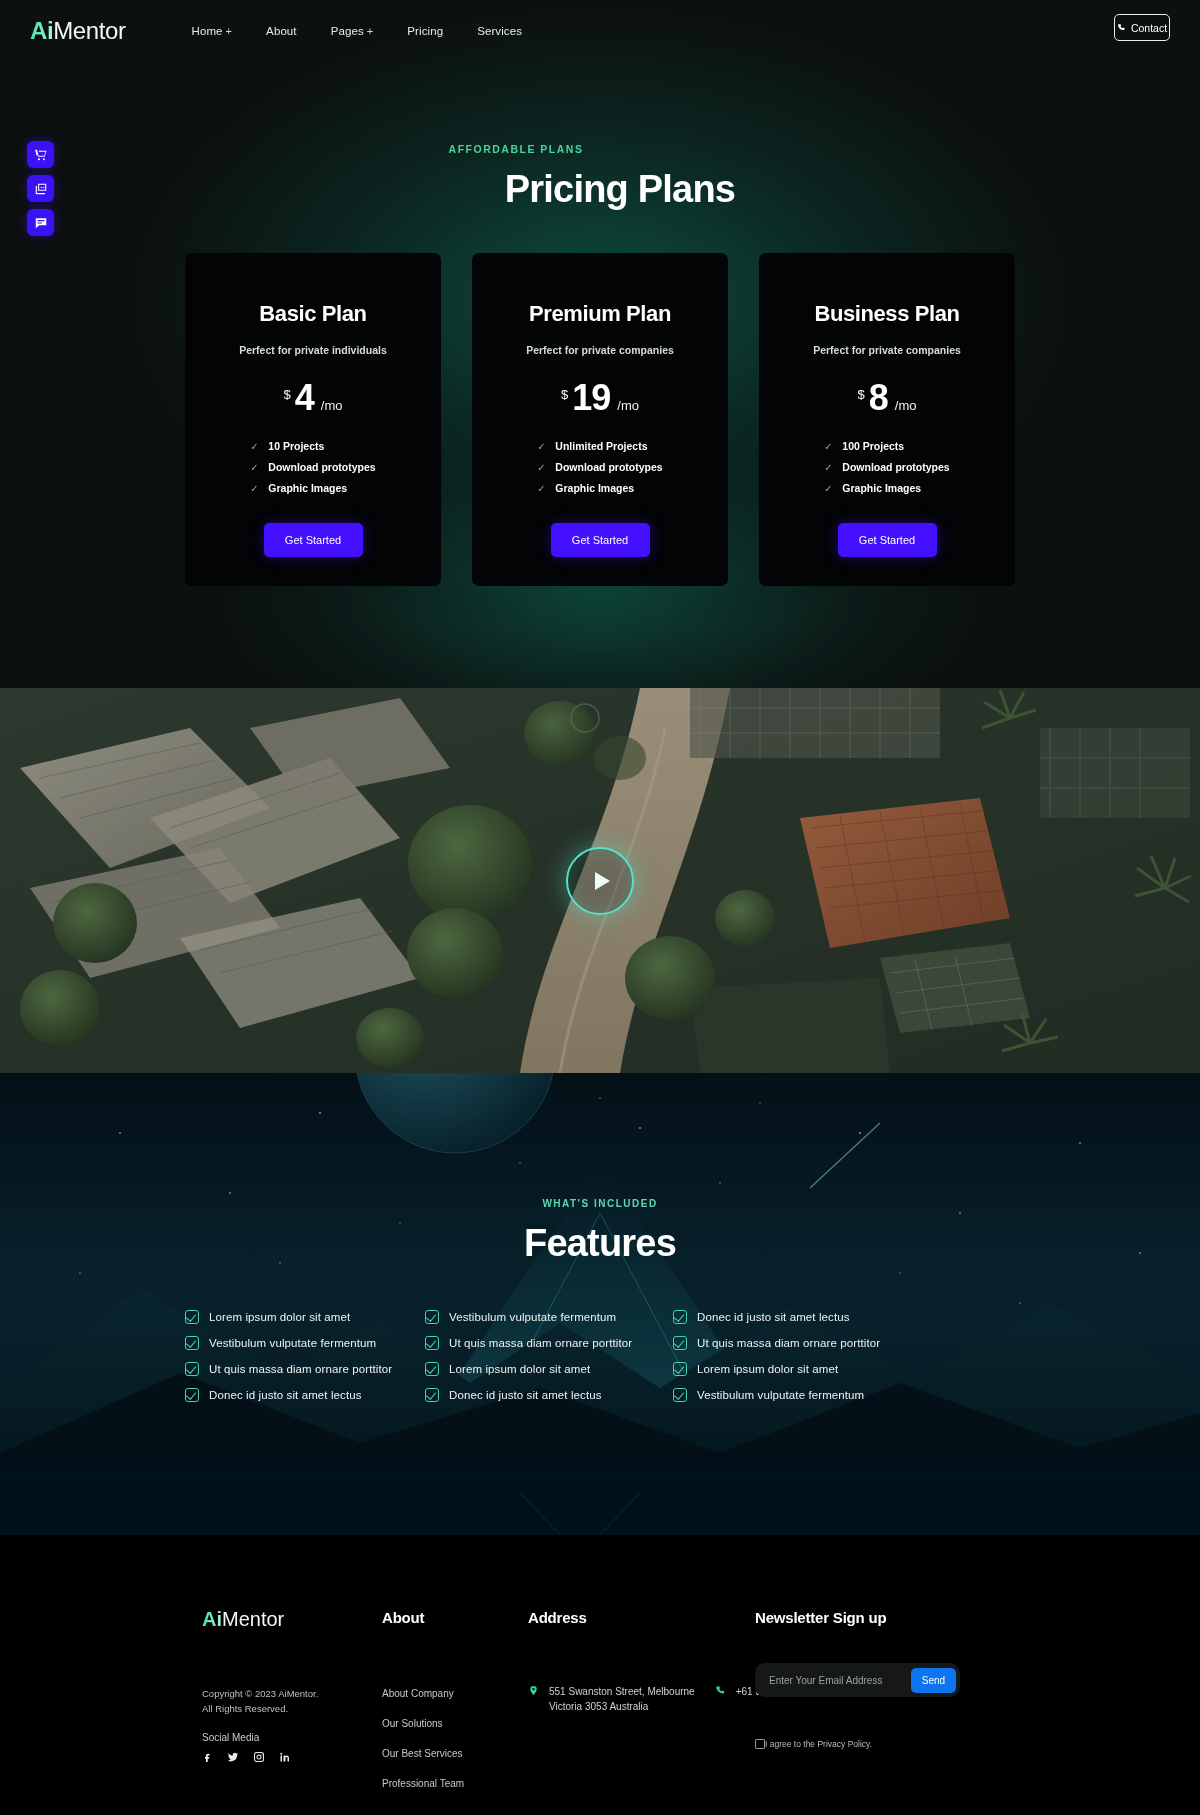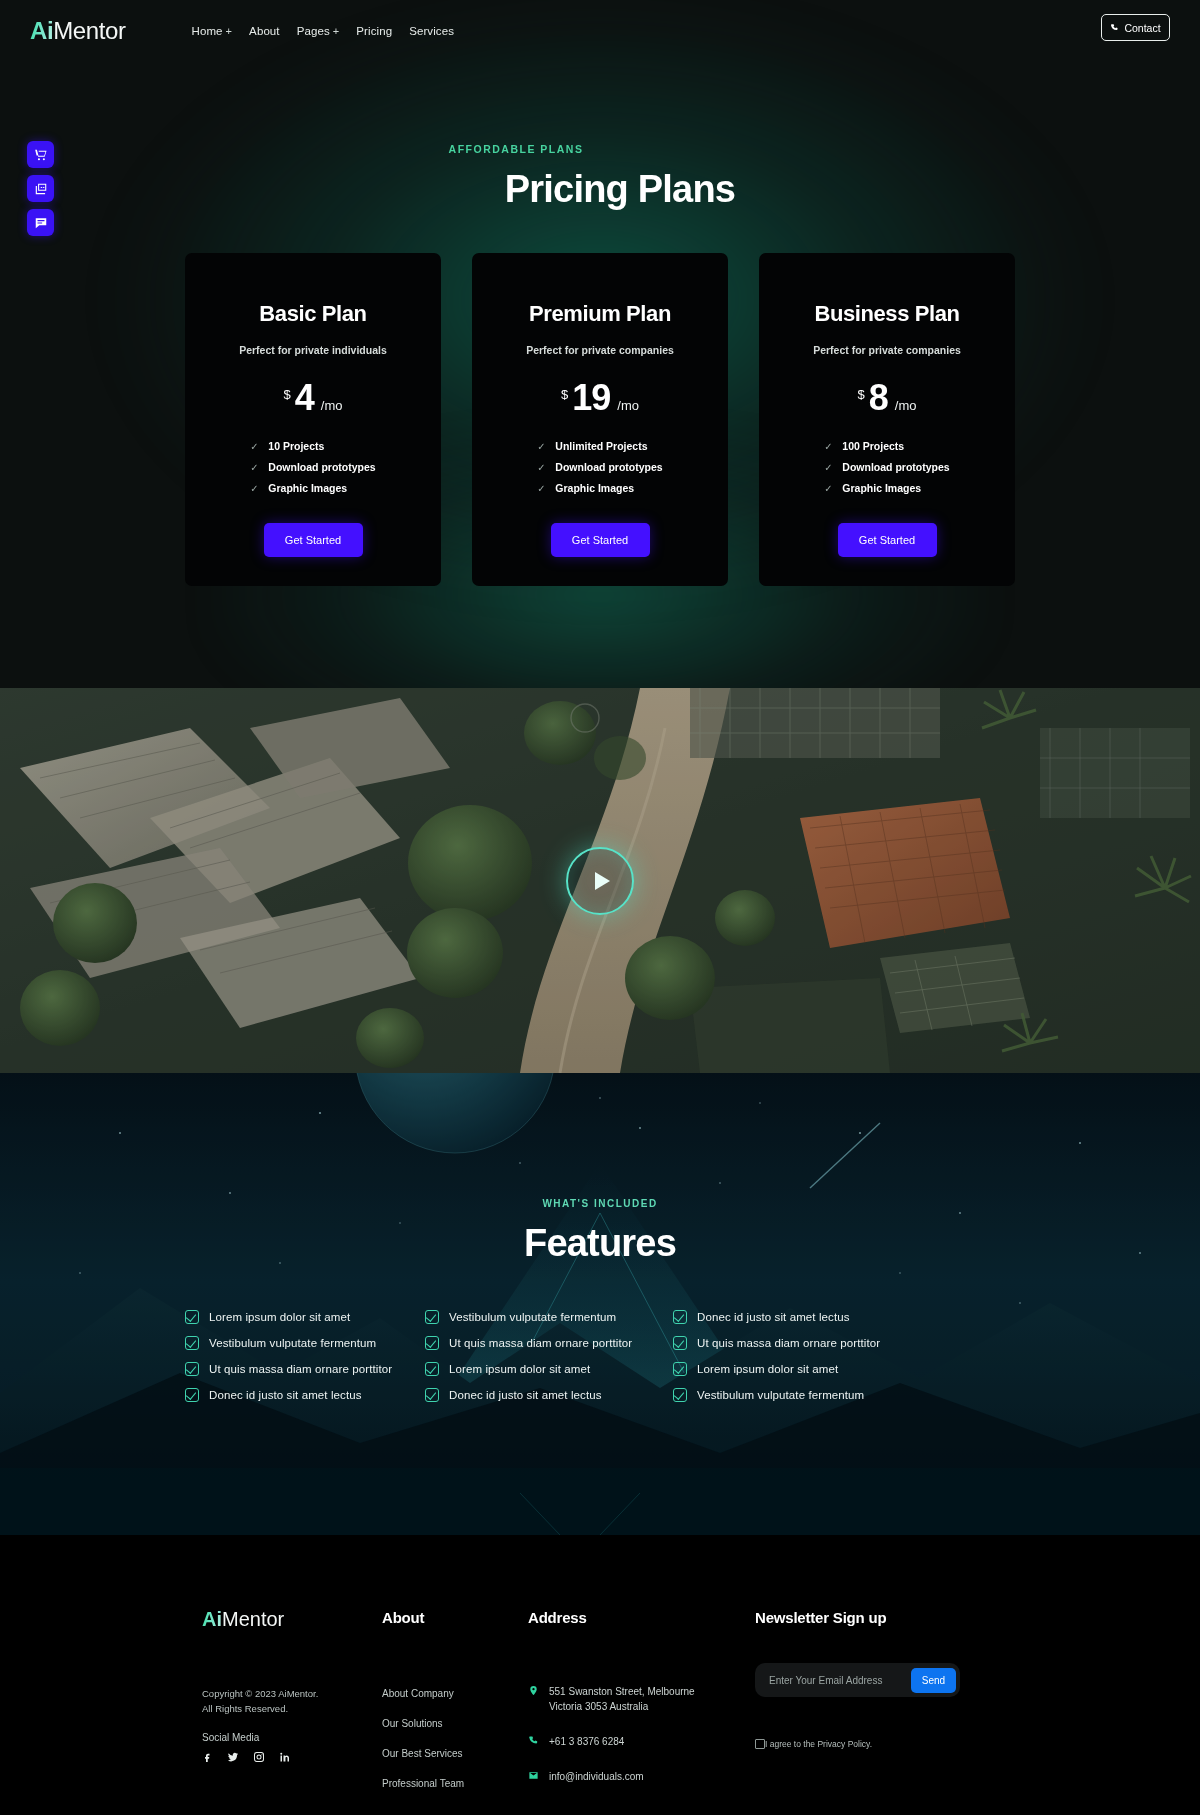--- a/index.html
+++ b/index.html
@@ -15,29 +15,29 @@
   .header {
     position:absolute; top:0; left:0; width:1200px; height:62px;
     display:flex; align-items:center; z-index:40;
   }
   .logo { margin-left:30px; font-size:24px; font-weight:700; letter-spacing:-.4px; display:flex; }
   .logo .ai {
     background:linear-gradient(100deg,#3ddfa8 0%,#7fe8d0 60%,#b9f2e4 100%);
     -webkit-background-clip:text; background-clip:text; color:transparent;
   }
   .logo .mentor { color:#f4f7f6; font-weight:400; }
-  .nav { display:flex; gap:17px; margin-left:66px; align-items:center; }
+  .nav { display:flex; gap:34px; margin-left:66px; align-items:center; }
   .nav a {
     color:#e7ecea; font-size:11.5px; text-decoration:none; font-weight:400;
     display:flex; align-items:center; gap:3px; letter-spacing:.1px;
   }
   .nav a .plus { font-size:11px; color:#cfd8d5; line-height:1; }
   .contact-btn {
     position:absolute; right:30px; top:14px;
-    width:69px; height:27px; border:1px solid #e9eeec; border-radius:5px;
+    width:56px; height:27px; border:1px solid #e9eeec; border-radius:5px;
     background:transparent; color:#fff; font-size:10.5px;
     display:flex; align-items:center; justify-content:center; gap:5px;
     cursor:pointer; font-family:inherit;
   }
   .contact-btn svg { width:9px; height:9px; fill:#fff; }
 
   
   .dock { position:absolute; left:27px; top:141px; z-index:45; display:flex; flex-direction:column; gap:7px; }
   .dock-btn {
     width:27px; height:27px; border-radius:6px; background:#3a12f5;
@@ -159,21 +159,21 @@
   .copy { position:absolute; left:202px; top:1687px; font-size:9.5px; color:#b9c2c0; line-height:1.55; }
   .social-lbl { position:absolute; left:202px; top:1732px; font-size:10px; color:#c5cecc; }
   .socials { position:absolute; left:201px; top:1751px; display:flex; gap:14px; }
   .socials svg { width:12px; height:12px; fill:#e9eeec; cursor:pointer; }
   .col-h { position:absolute; font-size:15px; font-weight:700; color:#fff; letter-spacing:-.2px; }
   .about-h { left:382px; top:1609px; }
   .addr-h { left:528px; top:1609px; }
   .news-h { left:755px; top:1609px; }
   .about-list { position:absolute; left:382px; top:1688px; display:flex; flex-direction:column; gap:19px; }
   .about-list a { font-size:10px; color:#c3ccca; text-decoration:none; }
-  .addr-list { position:absolute; left:528px; top:1684px; display:flex; flex-direction:column; gap:20px; }
+  .addr-list { position:absolute; left:528px; top:1684px; display:flex; flex-direction:row; gap:20px; }
   .addr-row { display:flex; gap:10px; align-items:flex-start; }
   .addr-row svg { width:11px; height:11px; fill:#2fd39f; flex:none; margin-top:1px; }
   .addr-row .t { font-size:10px; color:#ccd4d2; line-height:1.5; }
   .news-form { position:absolute; left:755px; top:1663px; width:205px; height:34px;
     background:#151718; border-radius:10px; display:flex; align-items:center; }
   .news-form input {
     flex:1; background:transparent; border:none; outline:none; color:#e6ecea;
     font-size:10px; font-family:inherit; padding-left:14px;
   }
   .news-form input::placeholder { color:#9aa4a2; }

